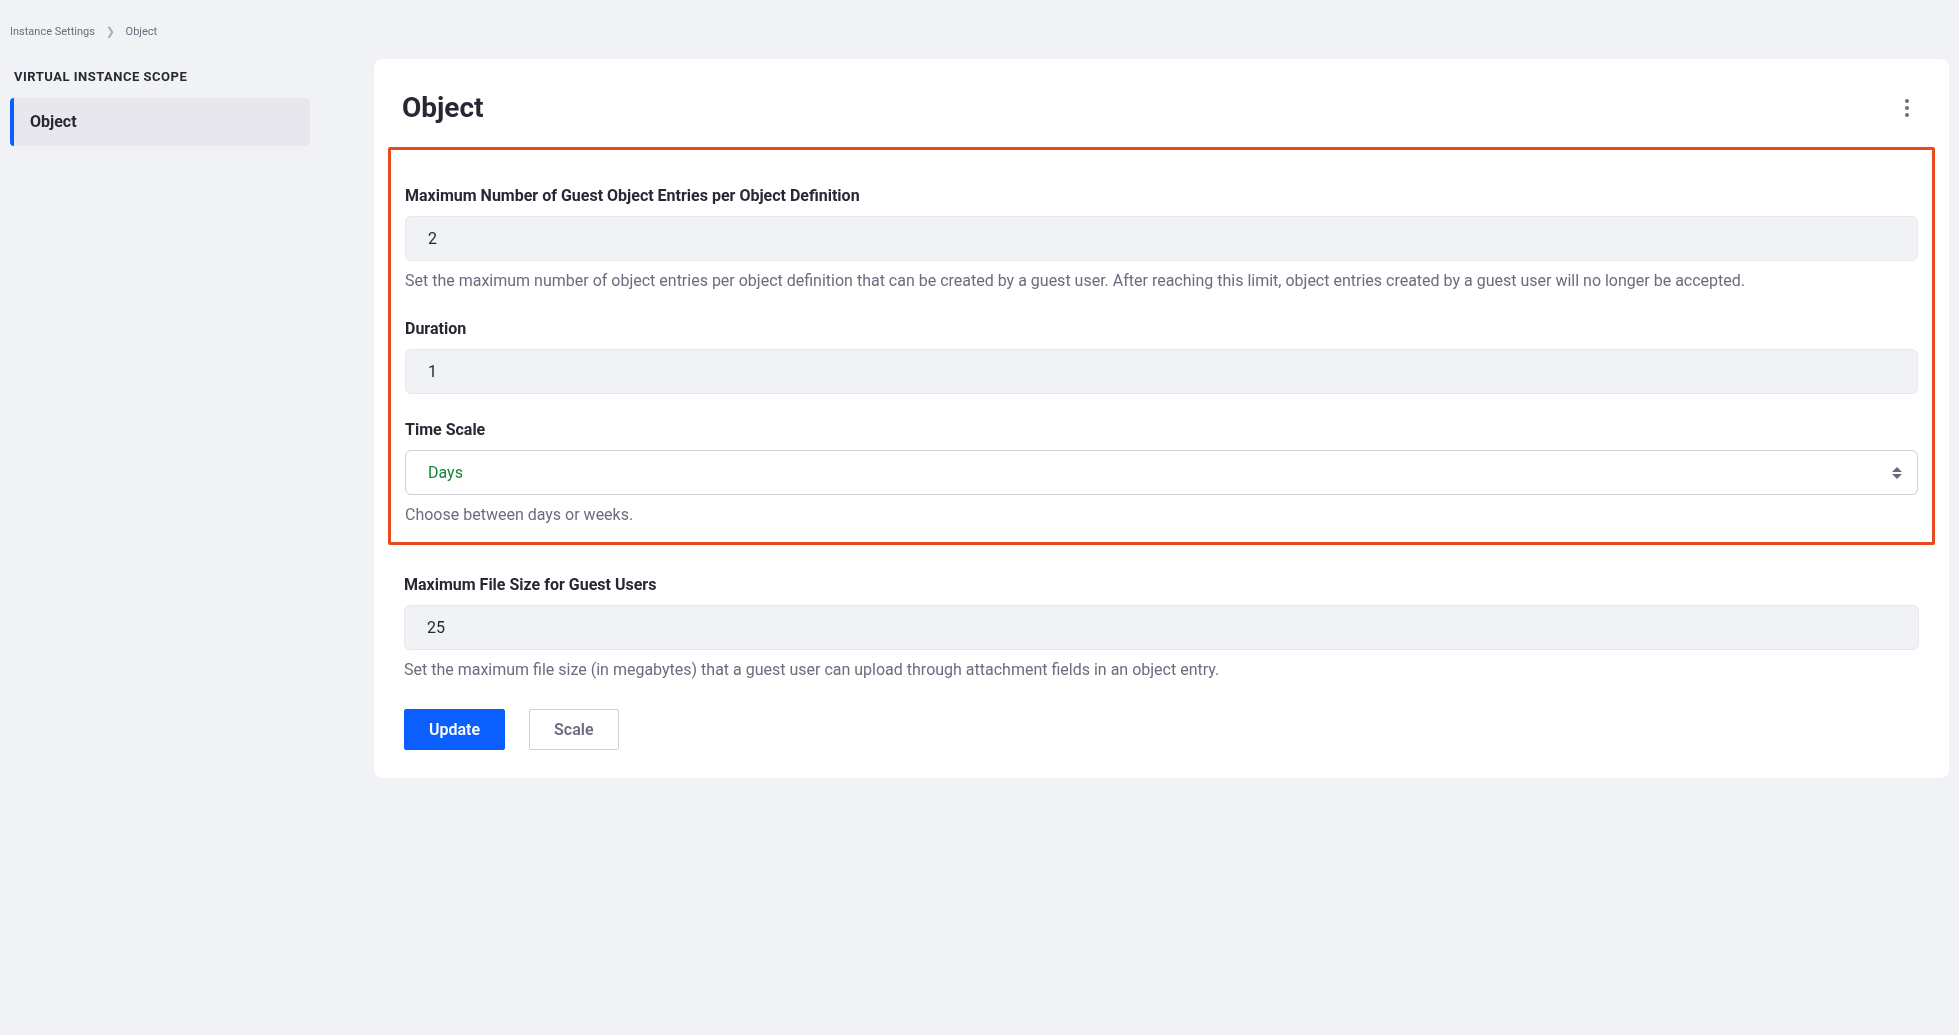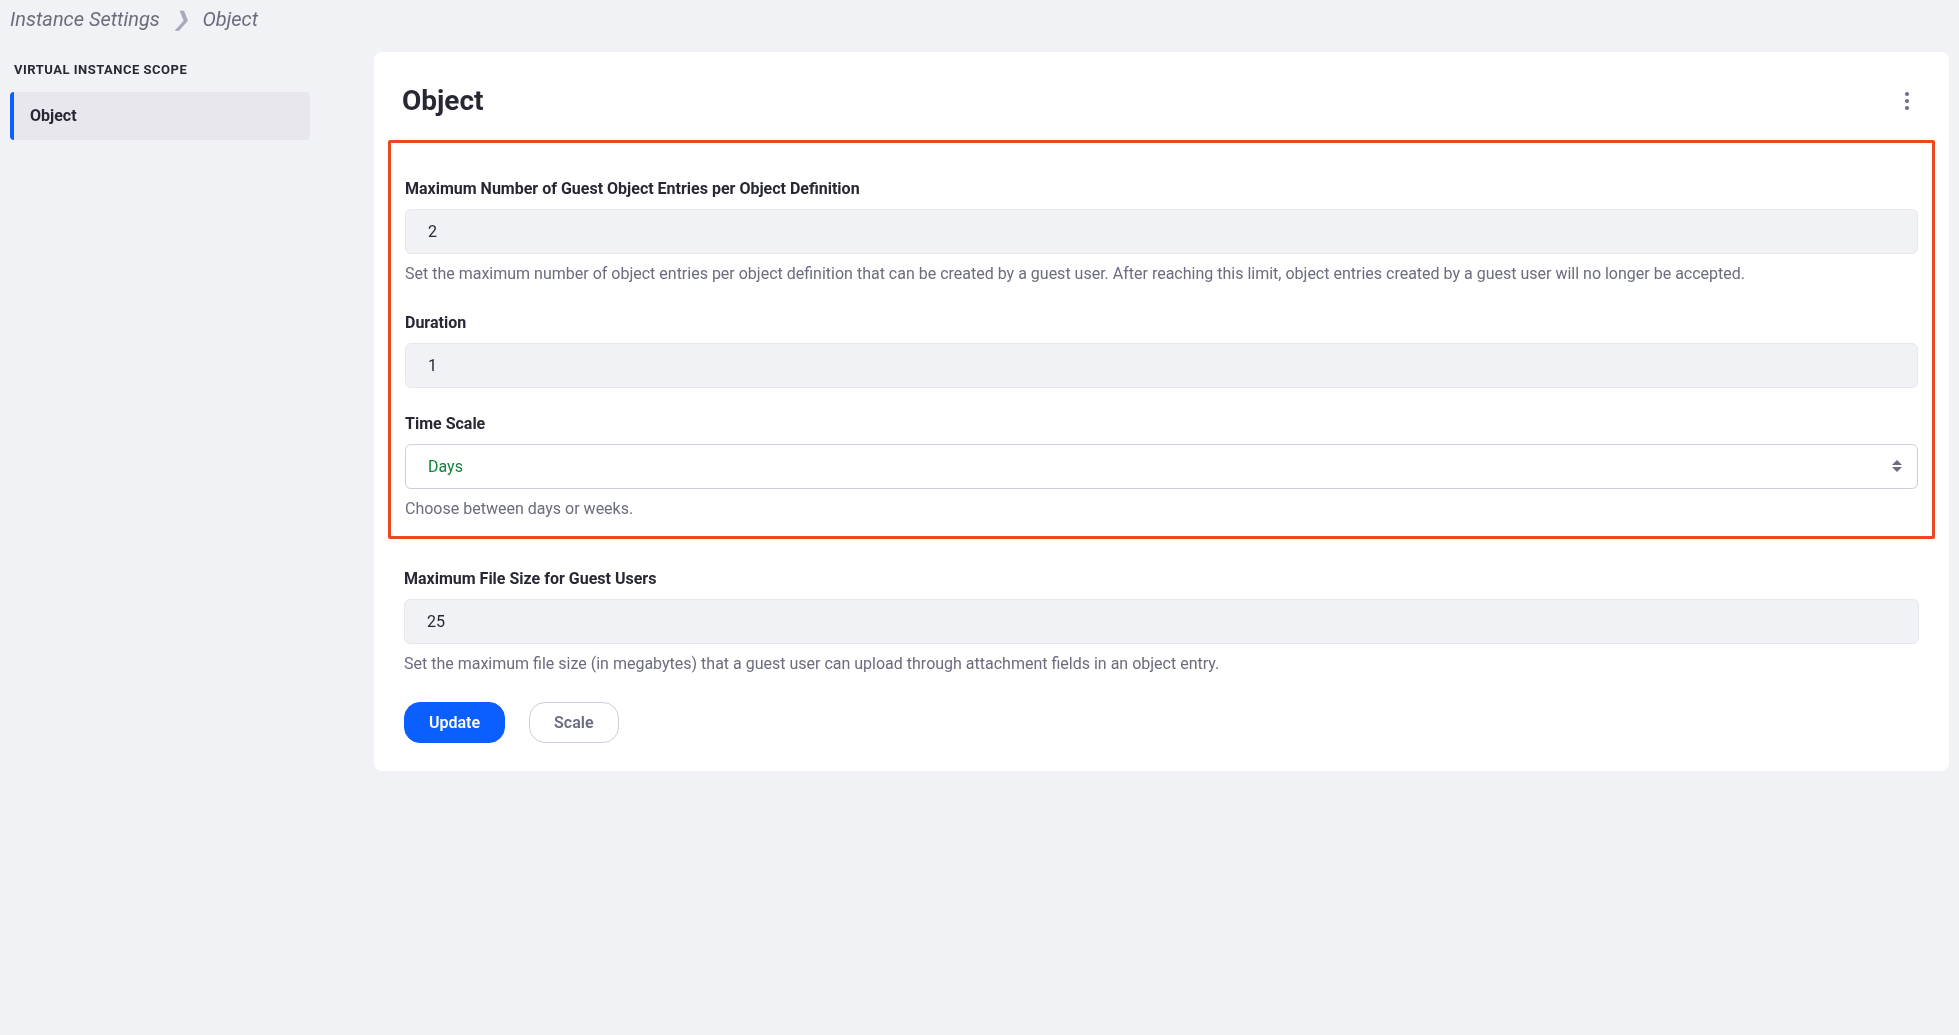--- a/index.html
+++ b/index.html
@@ -4,24 +4,23 @@
   <style>
     * { box-sizing: border-box; margin: 0; padding: 0; }
     body {
       font-family: -apple-system, BlinkMacSystemFont, "Segoe UI", Roboto, "Helvetica Neue", Arial, sans-serif;
       background: #f1f2f5;
       color: #272833;
       font-size: 16px;
       line-height: 1.5;
     }
     .breadcrumb {
-      padding: 4px 10px 18px;
-      color: #6b6c7e;
-      font-size: 20px;
-      font-style: italic;
+      padding: 24px 10px 18px;
+      color: #6b6c7e;
+      font-size: 11px;
     }
     .breadcrumb a {
       color: #6b6c7e;
       text-decoration: none;
     }
     .breadcrumb .sep {
       margin: 0 8px;
       color: #a7a9bc;
     }
     .breadcrumb .current {
@@ -160,21 +159,21 @@
     }
     .actions {
       display: flex;
       gap: 24px;
       padding: 8px 14px 0;
     }
     .btn {
       padding: 10px 24px;
       font-size: 16px;
       font-weight: 600;
-      border-radius: 16px;
+      border-radius: 2px;
       cursor: pointer;
       font-family: inherit;
     }
     .btn-primary {
       background: #0b5fff;
       color: #fff;
       border: 1px solid #0b5fff;
     }
     .btn-secondary {
       background: #fff;

